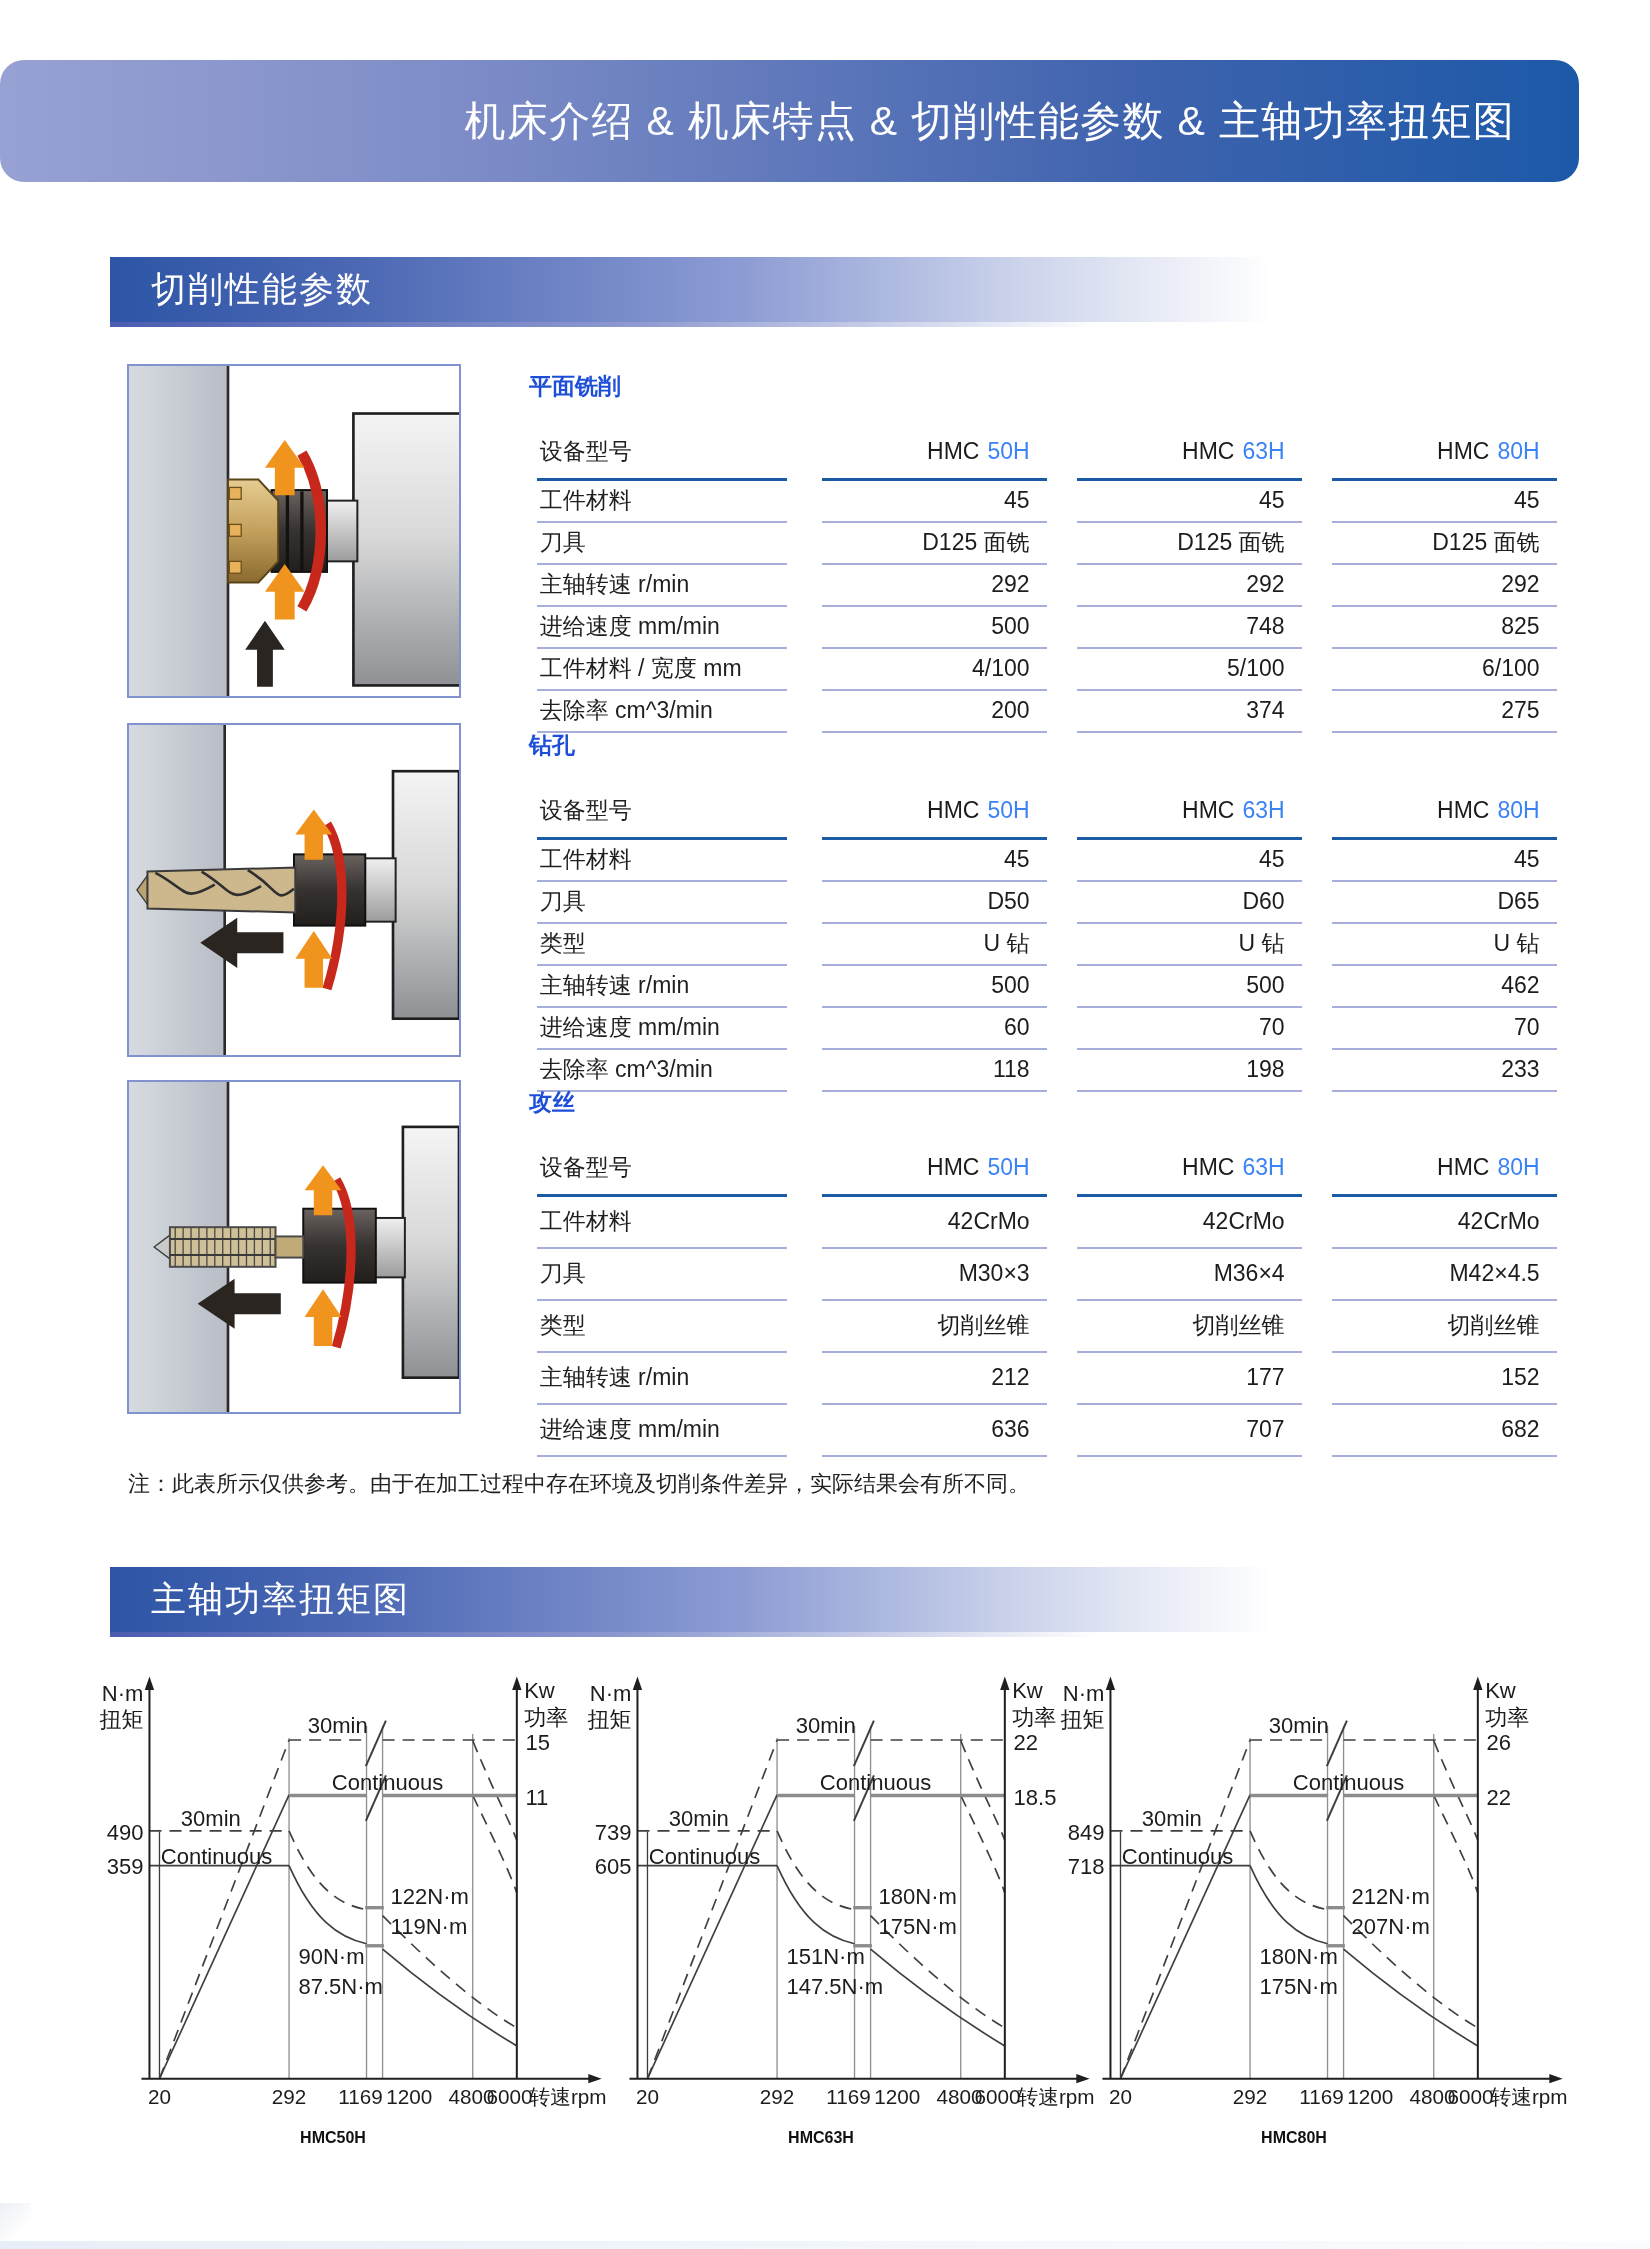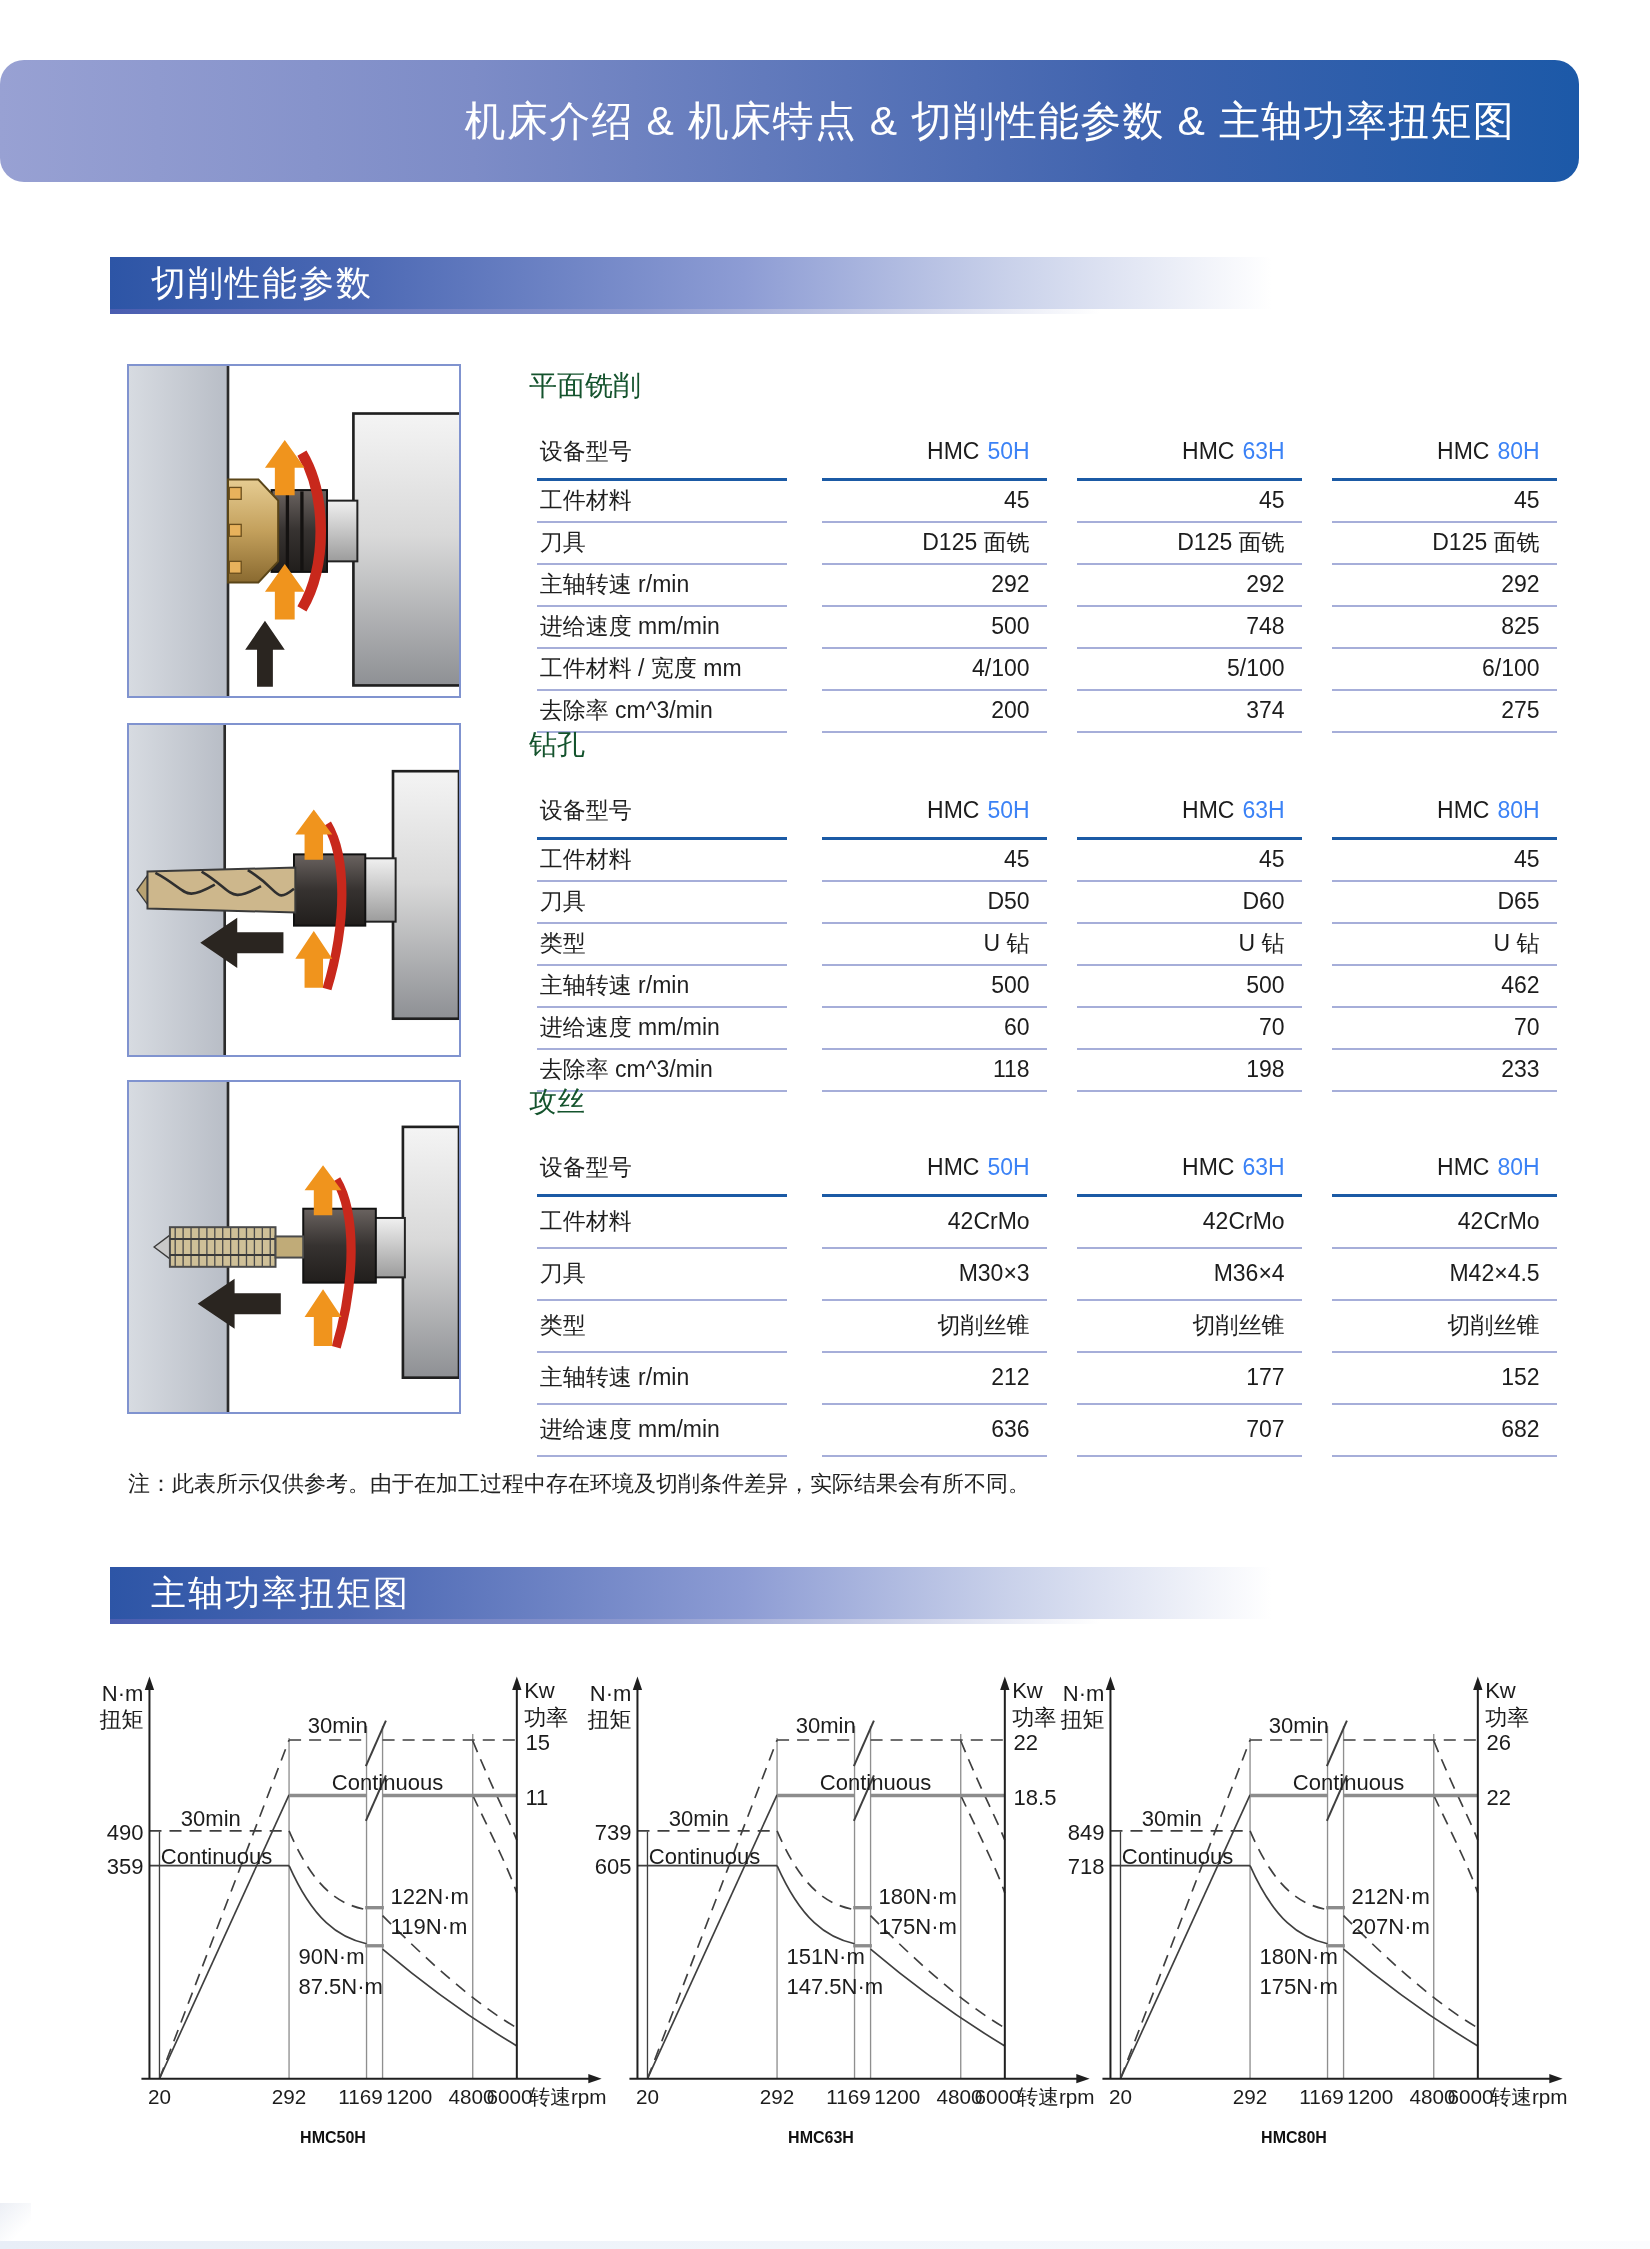--- a/index.html
+++ b/index.html
@@ -4,37 +4,37 @@
 <style>
   html,body{margin:0;padding:0;background:#fff;}
   .page{position:relative;width:1650px;height:2250px;background:#ffffff;overflow:hidden;
         font-family:"Liberation Sans","DejaVu Sans",sans-serif;color:#1c1c1c;}
   
   .banner{position:absolute;top:60px;left:0;width:1579px;height:122px;
           background:linear-gradient(90deg,#98a1d3 0%,#7d8cc7 30%,#3f63ae 72%,#1c59a8 100%);
           display:flex;align-items:center;justify-content:flex-end;border-radius:24px;}
   .banner-title{color:#ffffff;font-size:41px;letter-spacing:1.3px;padding-right:64px;}
   
-  .section-band{position:absolute;left:110px;width:1320px;height:52px;
+  .section-band{position:absolute;left:110px;width:1320px;height:65px;
           background:linear-gradient(90deg,#2d55a6 0%,#4a67b3 18%,#8d9cd4 48%,#c9d1ea 68%,rgba(255,255,255,0) 88%);
           display:flex;align-items:center;}
   .section-band::after{content:"";position:absolute;left:0;bottom:-4.7px;width:100%;height:4.7px;
           background:linear-gradient(90deg,#4a5db0 0%,#8e9ad0 40%,rgba(255,255,255,0) 75%);}
   .section-band .band-label{color:#ffffff;font-size:35px;padding-left:41px;letter-spacing:2px;}
   #band-cutting{top:257px;}
   #band-torque{top:1567px;}
   
   .illus{position:absolute;left:127px;width:334px;height:334px;margin:0;
          border:2px solid #8093cf;background:#fff;box-sizing:border-box;overflow:hidden;}
   .i0{top:364px;} .i1{top:723px;} .i2{top:1080px;}
   .illus svg{display:block;width:100%;height:100%;}
   
   .table-block{position:absolute;left:529px;width:1029px;}
   .tb0{top:366px;} .tb1{top:725px;} .tb2{top:1082px;}
-  .table-title{margin:0 0 18.7px 0;font-size:28px;font-weight:normal;height:40px;line-height:40px;color:#14532d;}
+  .table-title{margin:0 0 18.7px 0;font-size:23px;font-weight:bold;height:40px;line-height:40px;color:#1d4ed8;}
   .tbody{margin-left:8px;}
   .trow{display:flex;height:42px;}
   .trow.tall{height:52px;}
   .trow.thead{height:56px;}
   .cell{display:flex;align-items:center;height:100%;box-sizing:border-box;
         border-bottom:2px solid #a6aed9;font-size:23px;}
   .thead .cell{border-bottom:3.3px solid #1b5aa5;}
   .c-label{width:250px;padding-left:2.7px;color:#1f1f1f;}
   .c-val{width:225px;margin-left:30px;justify-content:flex-end;text-align:left;padding-right:17.4px;}
   .trow > .c-val:nth-child(2){margin-left:35px;}

